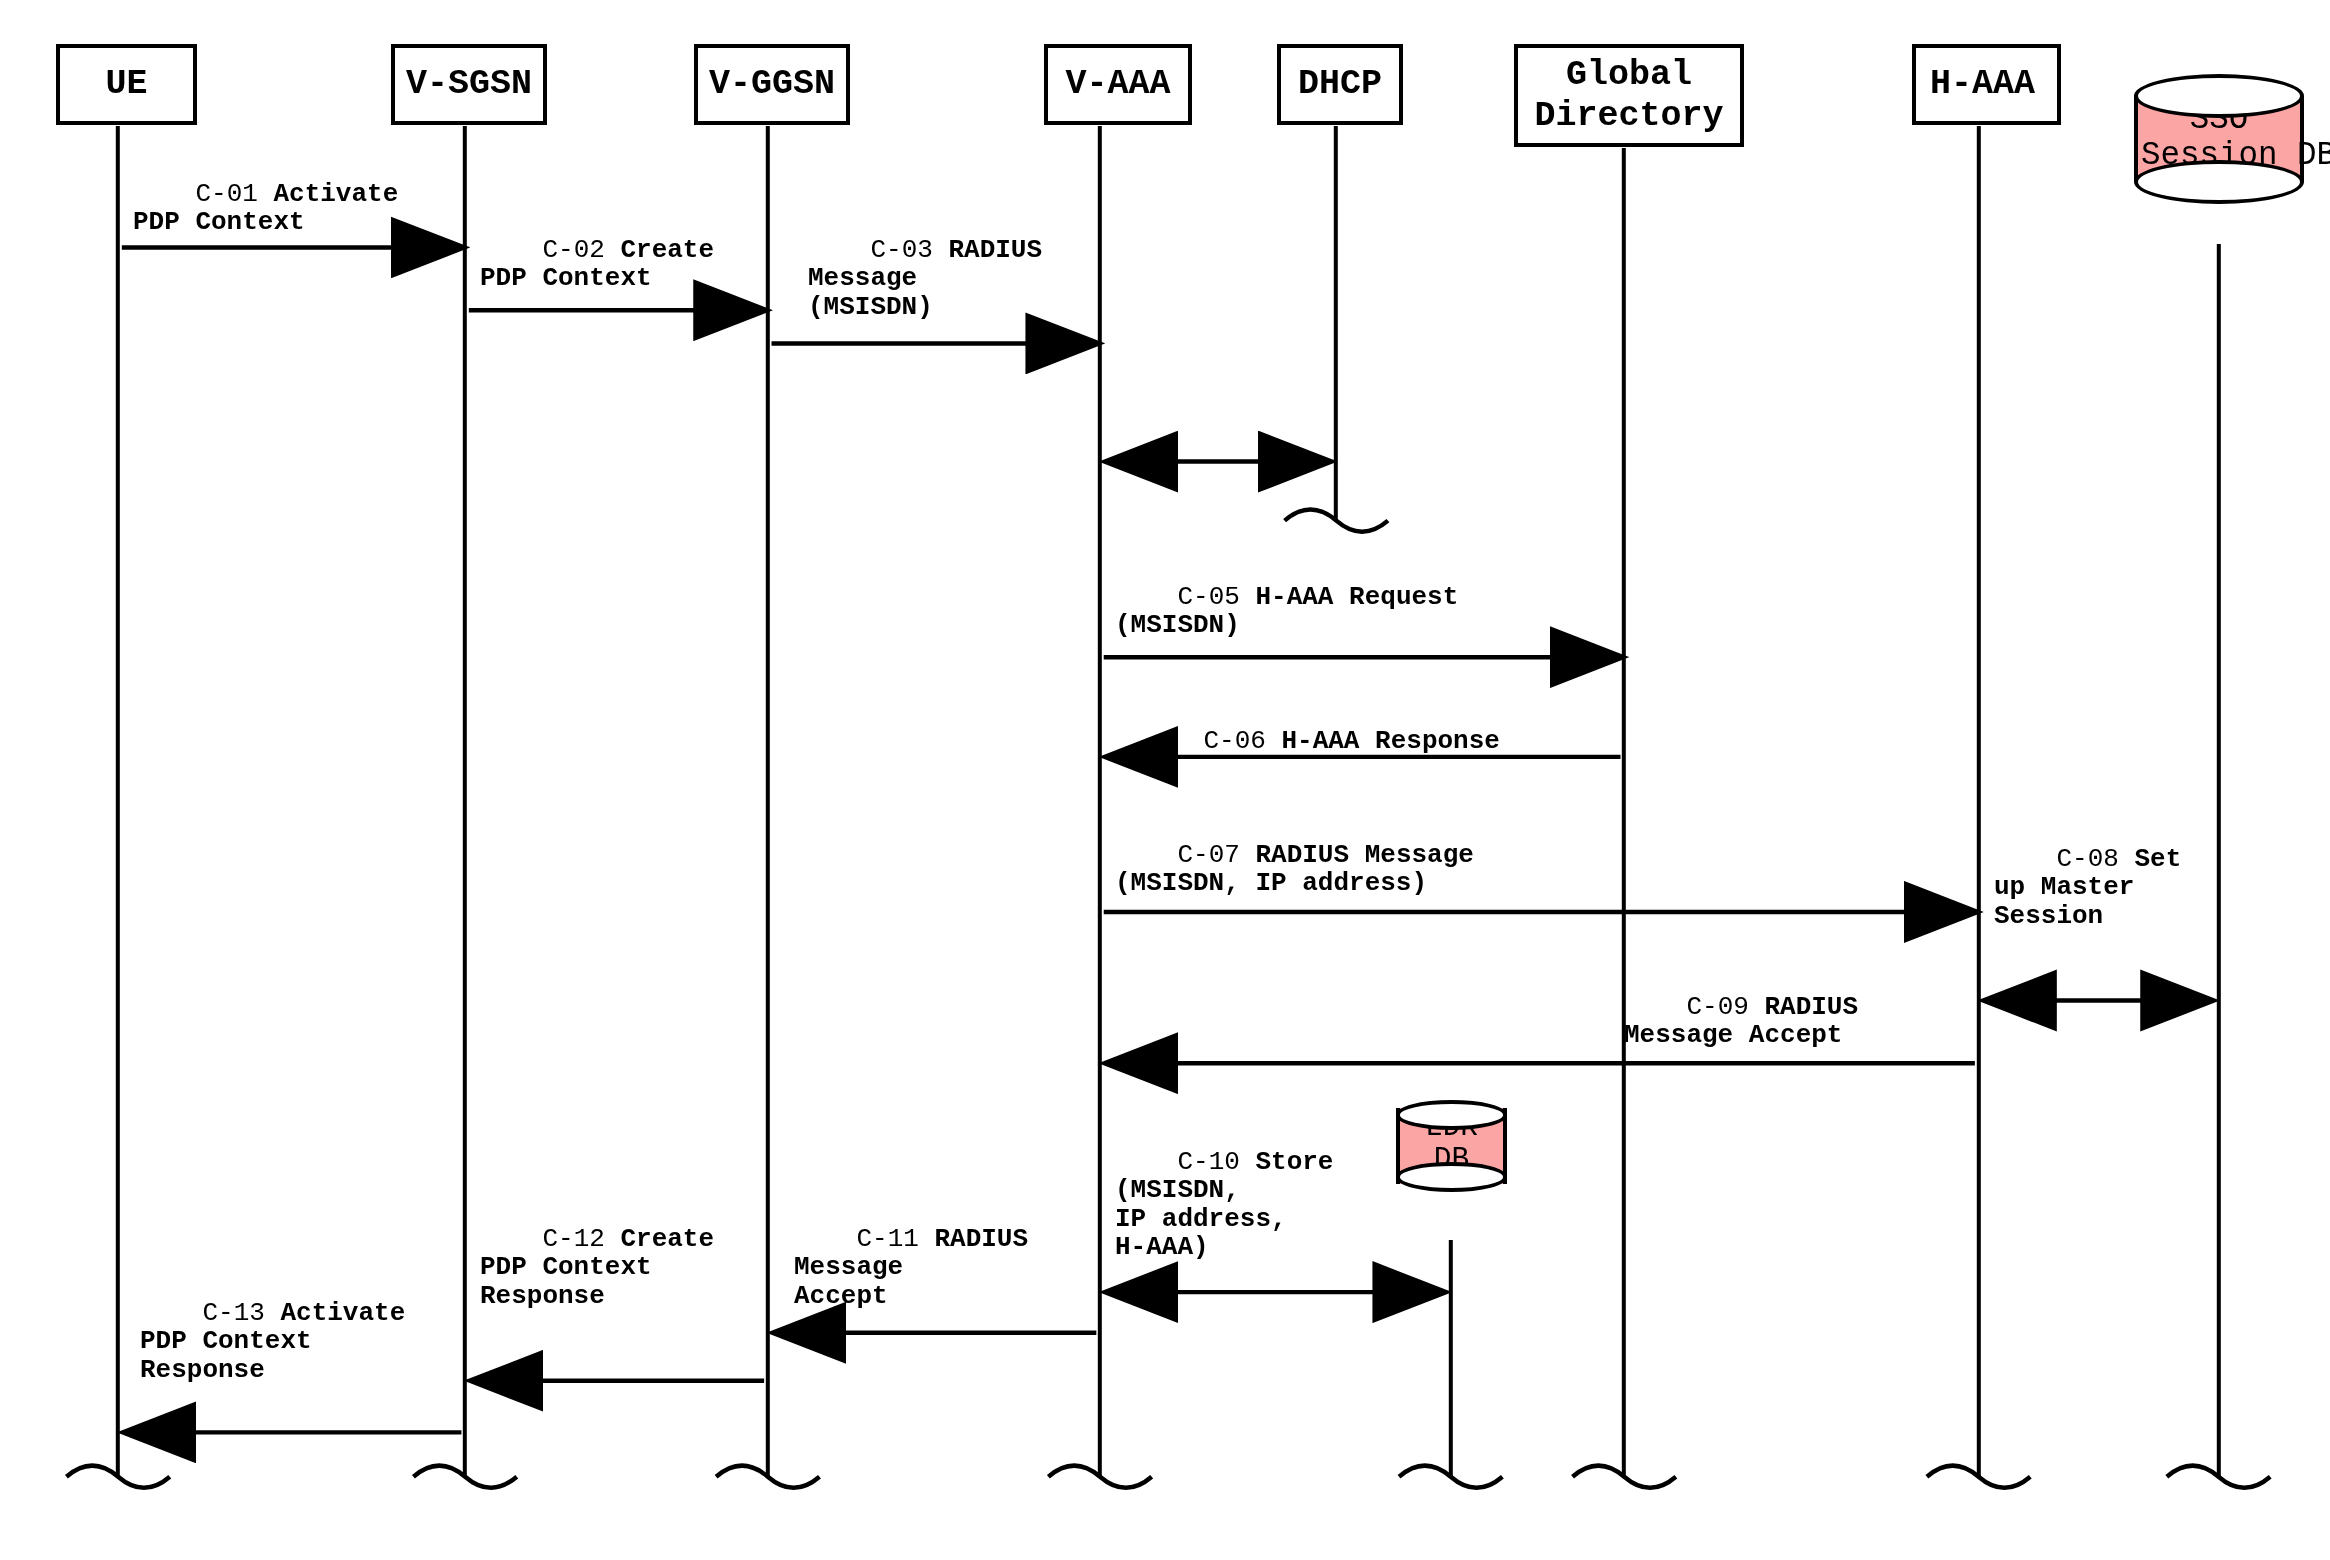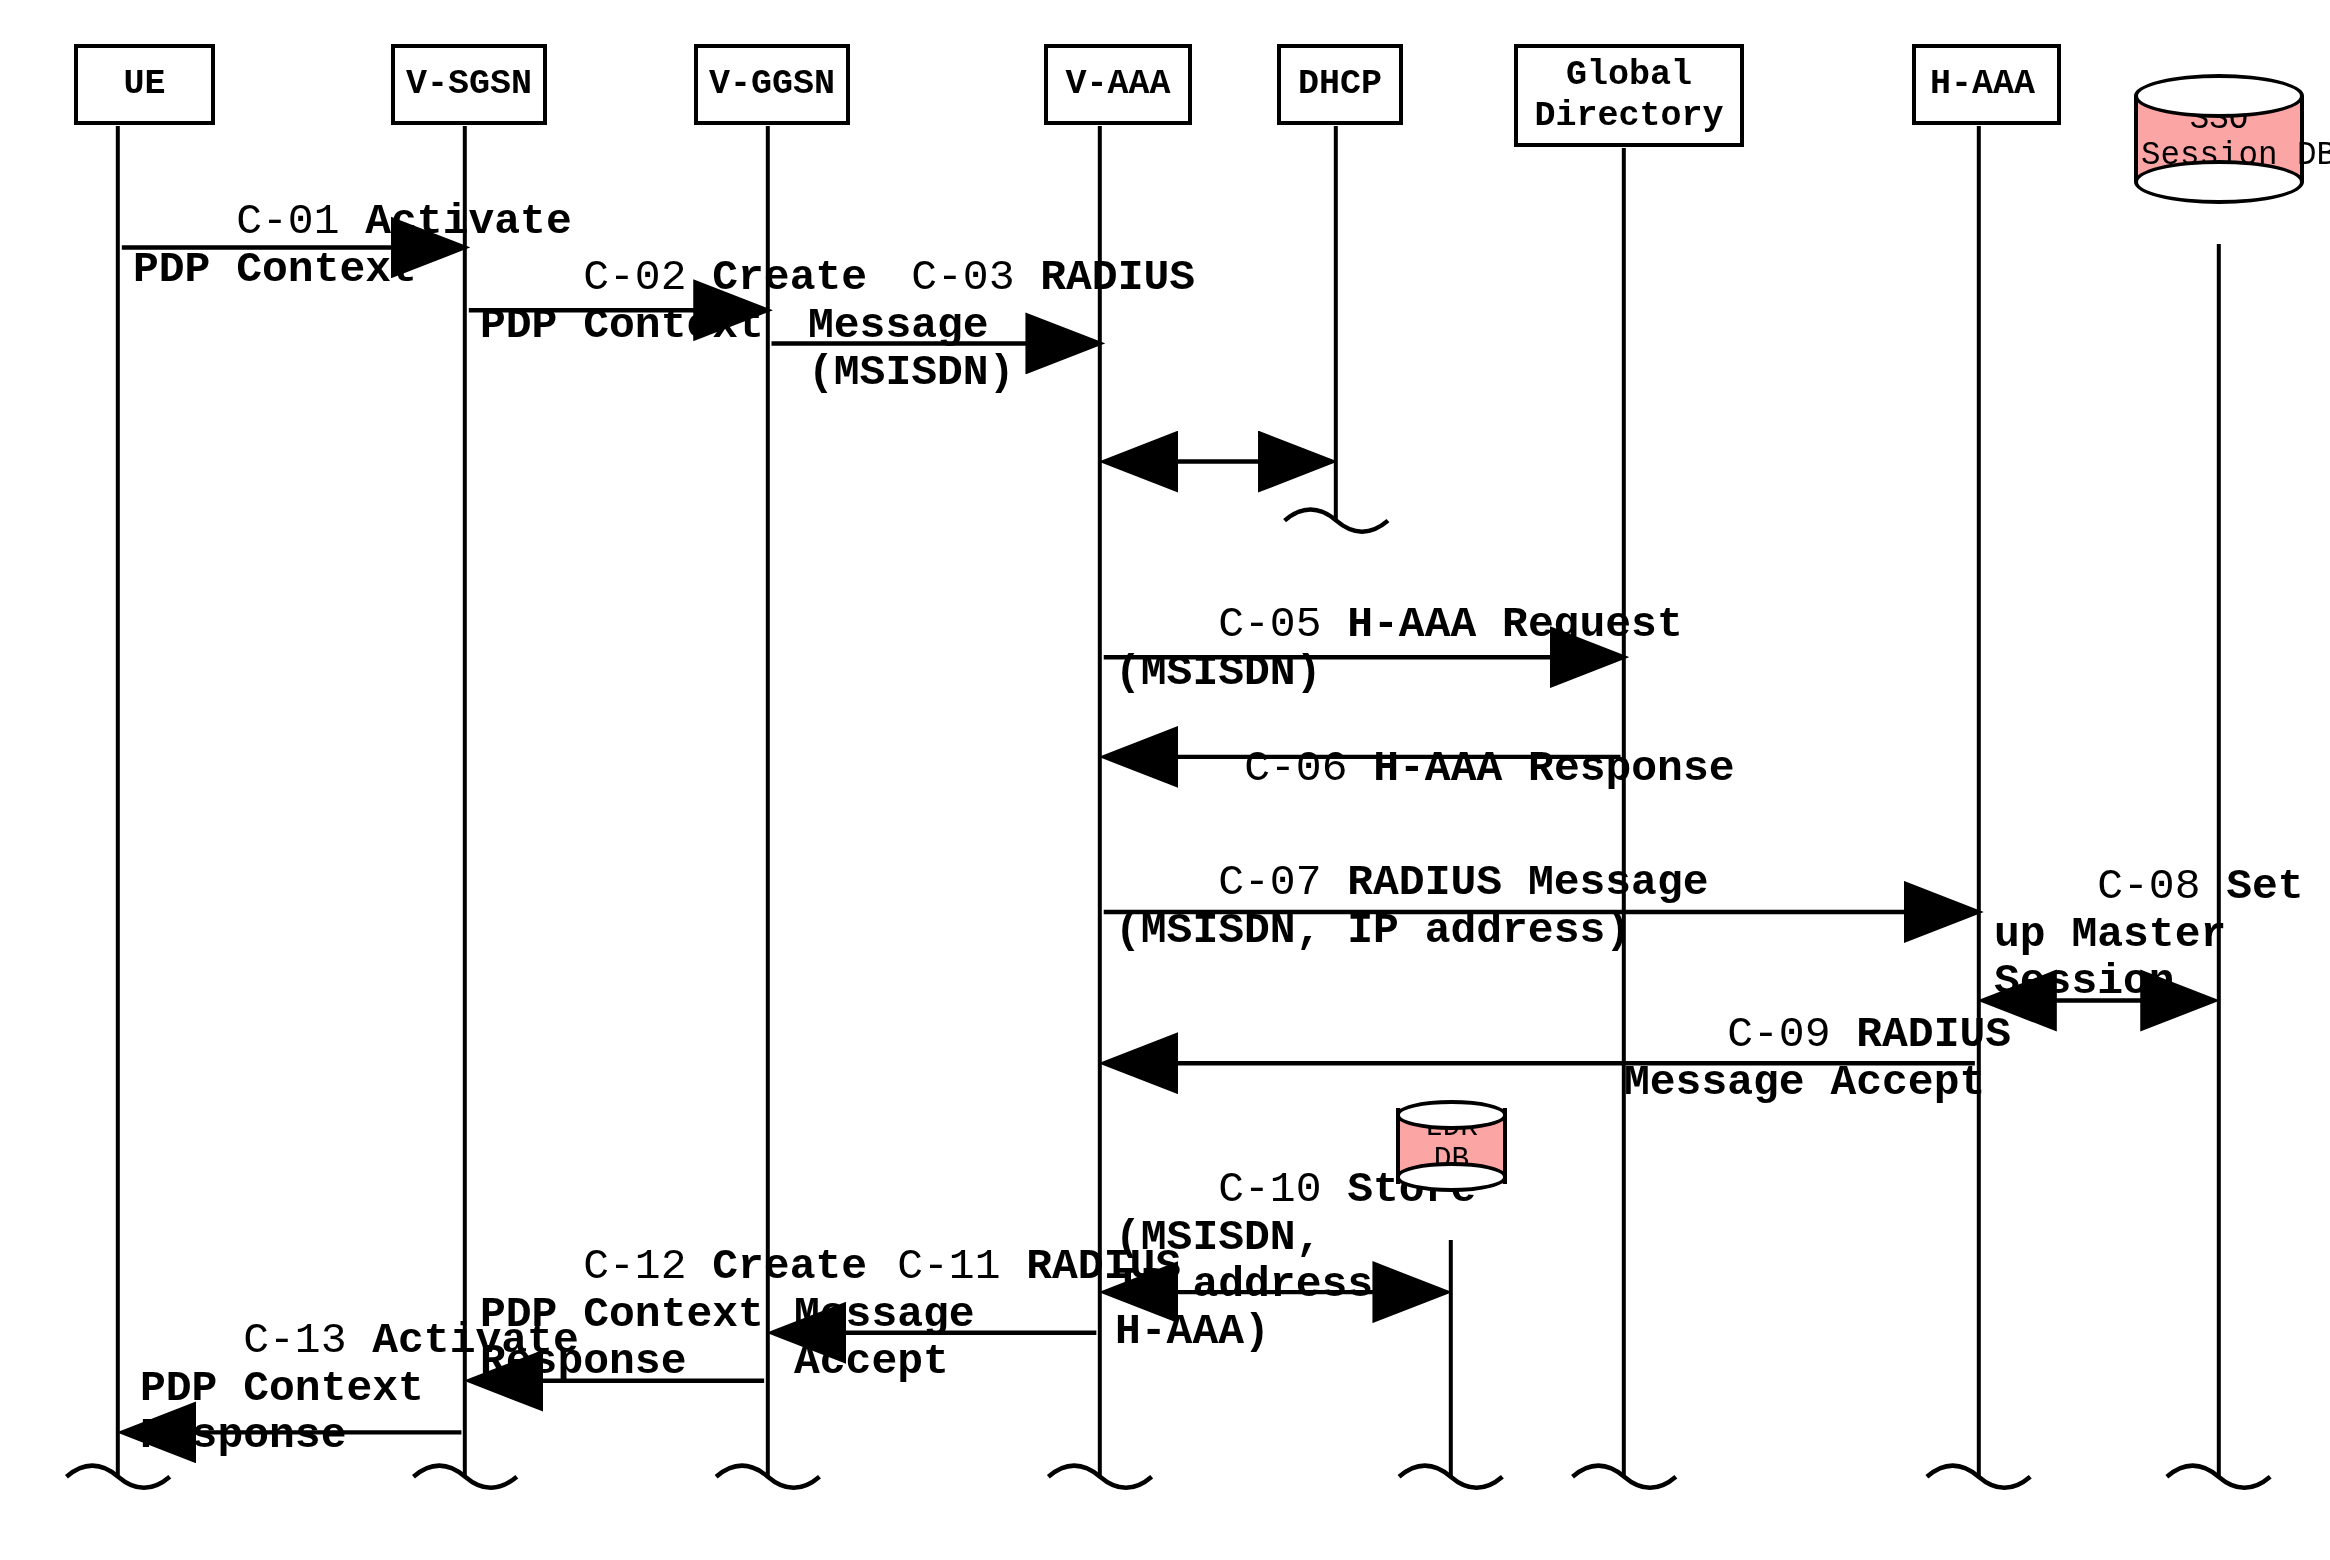--- a/index.html
+++ b/index.html
@@ -62,40 +62,40 @@
     width: 4.4px;
     background: #000;
     left: 50%;
     transform: translateX(-50%);
   }
   .stem-wrap {
     position: absolute;
   }
   .msg-label {
     position: absolute;
-    font-size: 43px;
+    font-size: 26px;
     line-height: 1.1;
     white-space: pre;
   }
   .msg-label .code { font-weight: normal; }
   .msg-label .txt  { font-weight: bold; }
   svg.arrows {
     position: absolute;
     left: 0; top: 0;
     width: 2330px;
     height: 1561px;
     pointer-events: none;
   }
 </style>
 </head>
 <body>
 
 <div class="canvas">
 
-  <div class="lifeline-head" style="left:74px; width:89px;">UE</div>
+  <div class="lifeline-head" style="left:56px; width:89px;">UE</div>
   <div class="lifeline-head" style="left:391px; width:148px; padding-left:0;padding-right:0;">V-SGSN</div>
   <div class="lifeline-head" style="left:694px; width:148px; padding-left:0;padding-right:0;">V-GGSN</div>
   <div class="lifeline-head" style="left:1044px; width:140px; padding-left:0;padding-right:0;">V-AAA</div>
   <div class="lifeline-head" style="left:1277px; width:118px; padding-left:0;padding-right:0;">DHCP</div>
   <div class="lifeline-head" style="left:1514px; width:222px; padding:7.4px 0;">Global
 Directory</div>
   <div class="lifeline-head" style="left:1912px; width:133px; padding-left:0;padding-right:8px;">H-AAA</div>
 
   <div class="cylinder" style="left:2134px; top:74px; width:170px;">
     <div class="cyl-top"></div>

